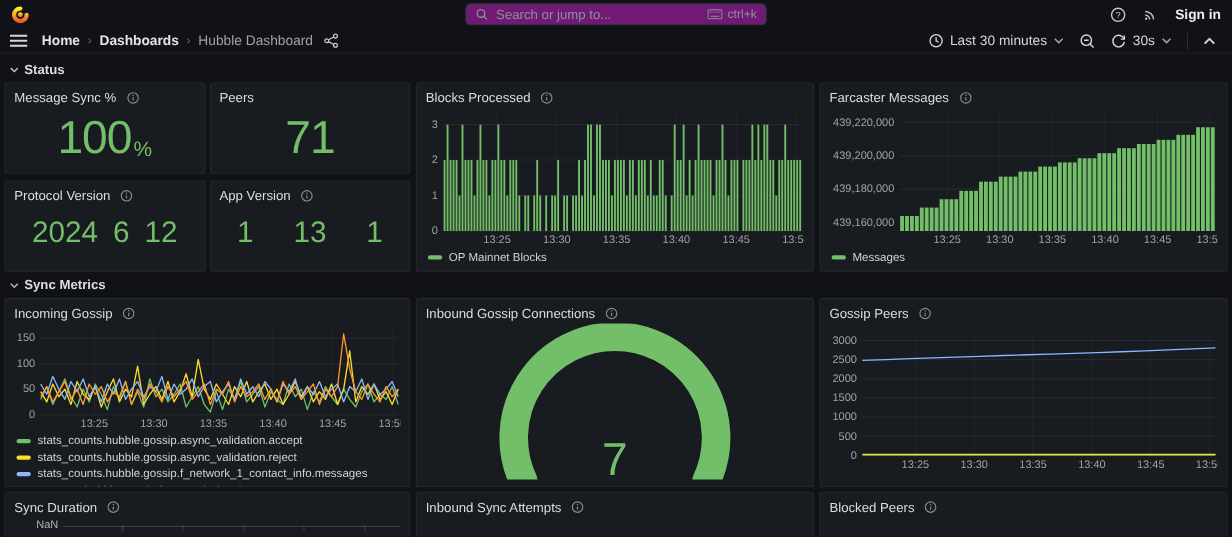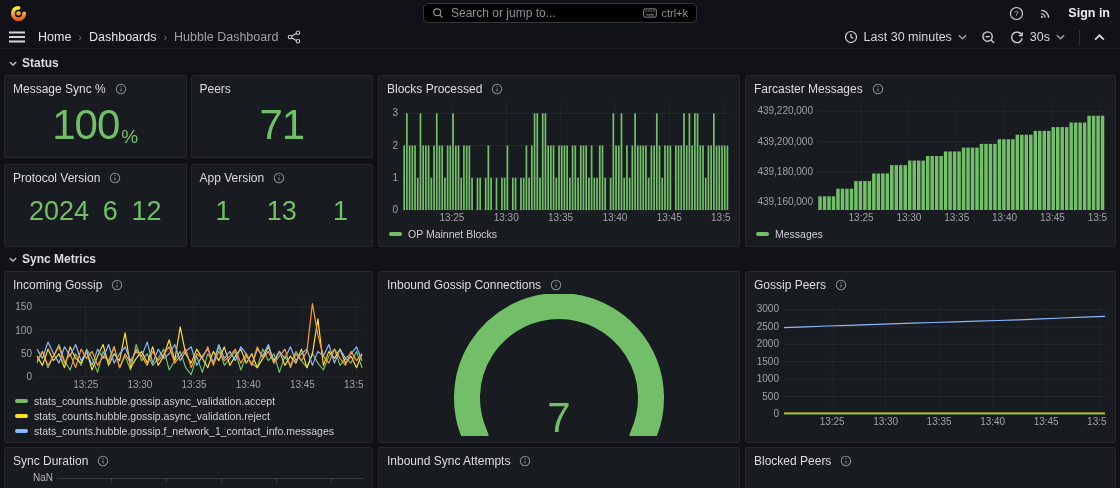--- a/index.html
+++ b/index.html
@@ -7,32 +7,32 @@
   body {
     background:#111217; color:#d8d9dd;
     font-family:"Liberation Sans","DejaVu Sans",sans-serif;
     font-size:13px;
   }
   
   .topnav { height:26px; display:flex; align-items:center; padding:0 10px; position:relative; background:#111217; }
   .logo { width:18px; height:18px; display:flex; align-items:center; cursor:pointer; }
   .searchbar {
     position:absolute; left:50%; top:3px; transform:translateX(-50%);
-    width:274px; height:20px; background:#000000; border:1px solid #33353b; border-radius:5px;
+    width:274px; height:20px; background:#701a75; border:1px solid #33353b; border-radius:5px;
     display:flex; align-items:center; gap:7px; padding:0 8px; color:#8e9297; font-size:12px; cursor:text;
   }
   .searchbar .sb-right { margin-left:auto; display:flex; align-items:center; gap:4px; font-size:11px; color:#8e9297; }
   .nav-right { margin-left:auto; display:flex; align-items:center; gap:15px; }
   .nav-icon-btn { display:flex; align-items:center; cursor:pointer; color:#c9cad1; }
   .signin { color:#ecedef; font-weight:700; font-size:12.5px; cursor:pointer; text-decoration:none; }
   
   .subnav { height:23px; display:flex; align-items:center; padding:0 9px; border-bottom:1px solid #1e2025; }
   .burger { display:flex; align-items:center; margin-right:13px; cursor:pointer; }
   .crumbs { display:flex; align-items:center; gap:7px; font-size:12.5px; }
-  .crumb { color:#e3e4e8; font-weight:400; cursor:pointer; }
+  .crumb { color:#e3e4e8; font-weight:700; cursor:pointer; }
   .crumb.current { color:#9fa2a8; font-weight:400; }
   .crumb-sep { color:#6d7078; font-size:11px; }
   .share-btn { margin-left:9px; display:flex; cursor:pointer; color:#c9cad1; }
   .toolbar-right { margin-left:auto; display:flex; align-items:center; gap:2px; }
   .tool-btn { display:flex; align-items:center; gap:6px; height:20px; padding:0 6px; color:#d5d6db; font-size:12.5px; font-weight:500; cursor:pointer; border-radius:2px; }
   .tool-divider { width:1px; height:15px; background:#2c2e34; margin:0 6px; }
   
   .content { padding:6px 4px 0; height:439px; overflow:hidden; }
   .section-header { height:20px; display:flex; align-items:center; gap:5px; padding:0 5px 4px; color:#dcdde1; font-size:12px; font-weight:700; cursor:pointer; }
   .grid-row { display:grid; grid-template-columns:369px 362px 371px; gap:5px; margin-bottom:4px; }

